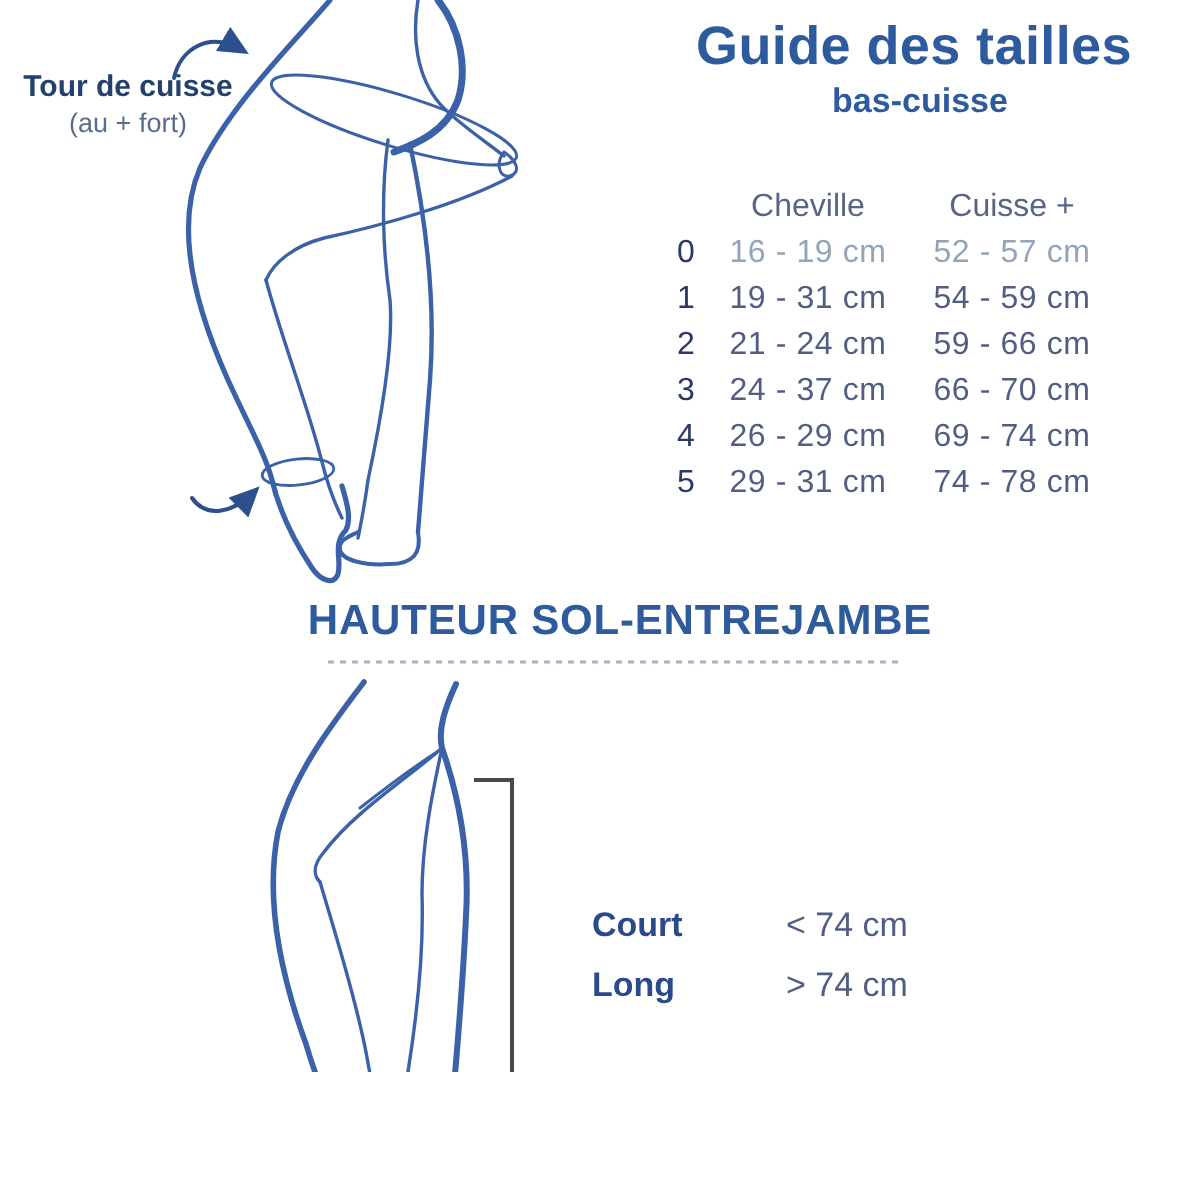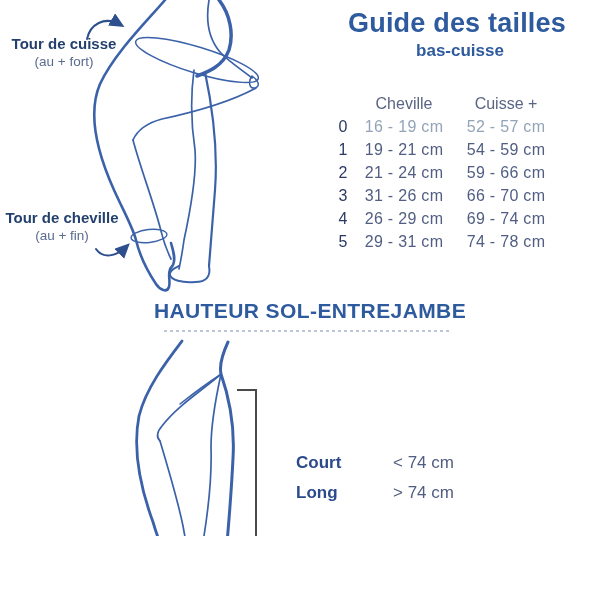--- a/index.html
+++ b/index.html
@@ -78,47 +78,43 @@
     </g>
 
     <path fill="none" stroke="#4a4a4a" stroke-width="2" d="M 237,390 L 256,390 L 256,583 L 237,583"></path>
   </svg>
 
   <div class="abs thigh-label">
     <div class="measure-title">Tour de cuisse</div>
     <div class="measure-sub">(au + fort)</div>
   </div>
 
-  <div class="abs ankle-label">
-    <div class="measure-title">Tour de cheville</div>
-    <div class="measure-sub">(au + fin)</div>
-  </div>
 
   <div class="abs guide-title">Guide des tailles</div>
   <div class="abs guide-subtitle">bas-cuisse</div>
 
   <div class="abs size-table">
     <div></div>
     <div class="hdr">Cheville</div>
     <div class="hdr">Cuisse +</div>
 
     <div class="sz">0</div>
     <div class="val muted">16 - 19 cm</div>
     <div class="val muted">52 - 57 cm</div>
 
     <div class="sz">1</div>
-    <div class="val">19 - 21 cm</div>
+    <div class="val">19 - 31 cm</div>
     <div class="val">54 - 59 cm</div>
 
     <div class="sz">2</div>
     <div class="val">21 - 24 cm</div>
     <div class="val">59 - 66 cm</div>
 
     <div class="sz">3</div>
-    <div class="val">31 - 26 cm</div>
+    <div class="val">24 - 37 cm</div>
     <div class="val">66 - 70 cm</div>
 
     <div class="sz">4</div>
     <div class="val">26 - 29 cm</div>
     <div class="val">69 - 74 cm</div>
 
     <div class="sz">5</div>
     <div class="val">29 - 31 cm</div>
     <div class="val">74 - 78 cm</div>
   </div>

